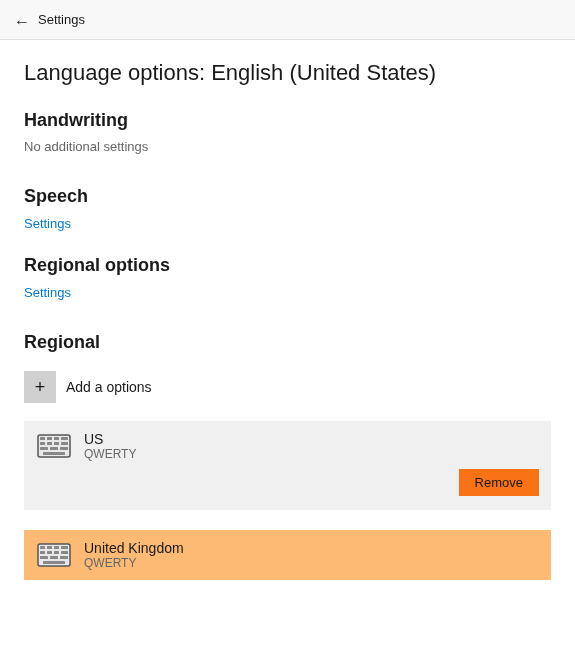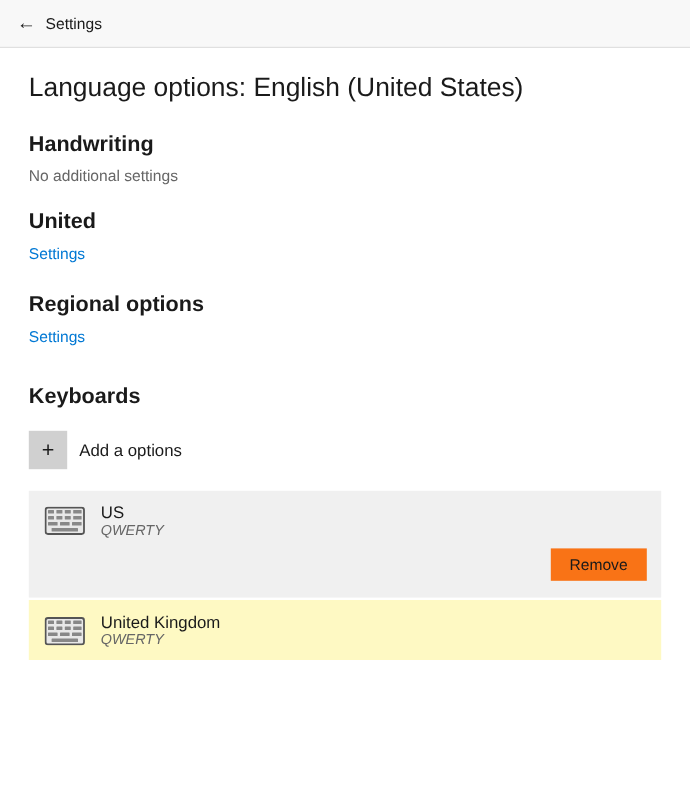--- a/index.html
+++ b/index.html
@@ -65,21 +65,21 @@
     .section-heading {
       font-size: 18px;
       font-weight: 700;
       color: #1a1a1a;
       margin-bottom: 8px;
     }
 
     .section-sub {
       font-size: 13px;
       color: #666666;
-      margin-bottom: 20px;
+      margin-bottom: 32px;
     }
 
     .settings-link {
       color: #0078d4;
       font-size: 13px;
       text-decoration: none;
       cursor: pointer;
       display: inline-block;
       margin-bottom: 24px;
     }
@@ -110,21 +110,21 @@
     }
 
     .add-label {
       font-size: 14px;
       color: #1a1a1a;
     }
 
     .keyboard-item {
       background: #f0f0f0;
       padding: 10px 12px;
-      margin-bottom: 2px;
+      margin-bottom: 20px;
     }
 
     .keyboard-item-inner {
       display: flex;
       align-items: center;
     }
 
     .keyboard-icon {
       width: 36px;
       height: 28px;
@@ -146,73 +146,72 @@
 
     .keyboard-name {
       font-size: 14px;
       font-weight: 400;
       color: #1a1a1a;
     }
 
     .keyboard-type {
       font-size: 12px;
       color: #666666;
-      font-style: italic;
     }
 
     .remove-row {
       display: flex;
       justify-content: flex-end;
       padding: 8px 0 4px 0;
     }
 
     .remove-btn {
       background: #f97316;
       border: none;
       padding: 6px 16px;
       font-size: 13px;
       cursor: pointer;
       color: #1a1a1a;
     }
 
     .keyboard-item-uk {
       display: flex;
-      align-items: flex-end;
+      align-items: center;
       padding: 10px 12px;
-      background: #fef9c3;
+      background: #fdba74;
     }
   </style>
 </head>
 <body>
 
 <div class="header">
   <button class="back-btn">
     <span class="back-arrow">←</span>
   </button>
   <span class="header-title">Settings</span>
 </div>
 
 <div class="content">
   <h1 class="page-title">Language options: English (United States)</h1>
 
   
   <h2 class="section-heading">Handwriting</h2>
   <p class="section-sub">No additional settings</p>
 
   
-  <h2 class="section-heading">United</h2>
+  <h2 class="section-heading">Speech</h2>
   <a class="settings-link" href="#">Settings</a>
 
   
   <h2 class="section-heading">Regional options</h2>
   <a class="settings-link" href="#">Settings</a>
 
   
   <div class="keyboards-section">
-    <h2 class="section-heading">Keyboards</h2>
+    <h2 class="section-heading">Regional</h2>
 
     <div class="add-keyboard-row">
       <div class="add-btn-icon">
         <span>+</span>
       </div>
       <span class="add-label">Add a options</span>
     </div>
 
     <div class="keyboard-item">
       <div class="keyboard-item-inner">

